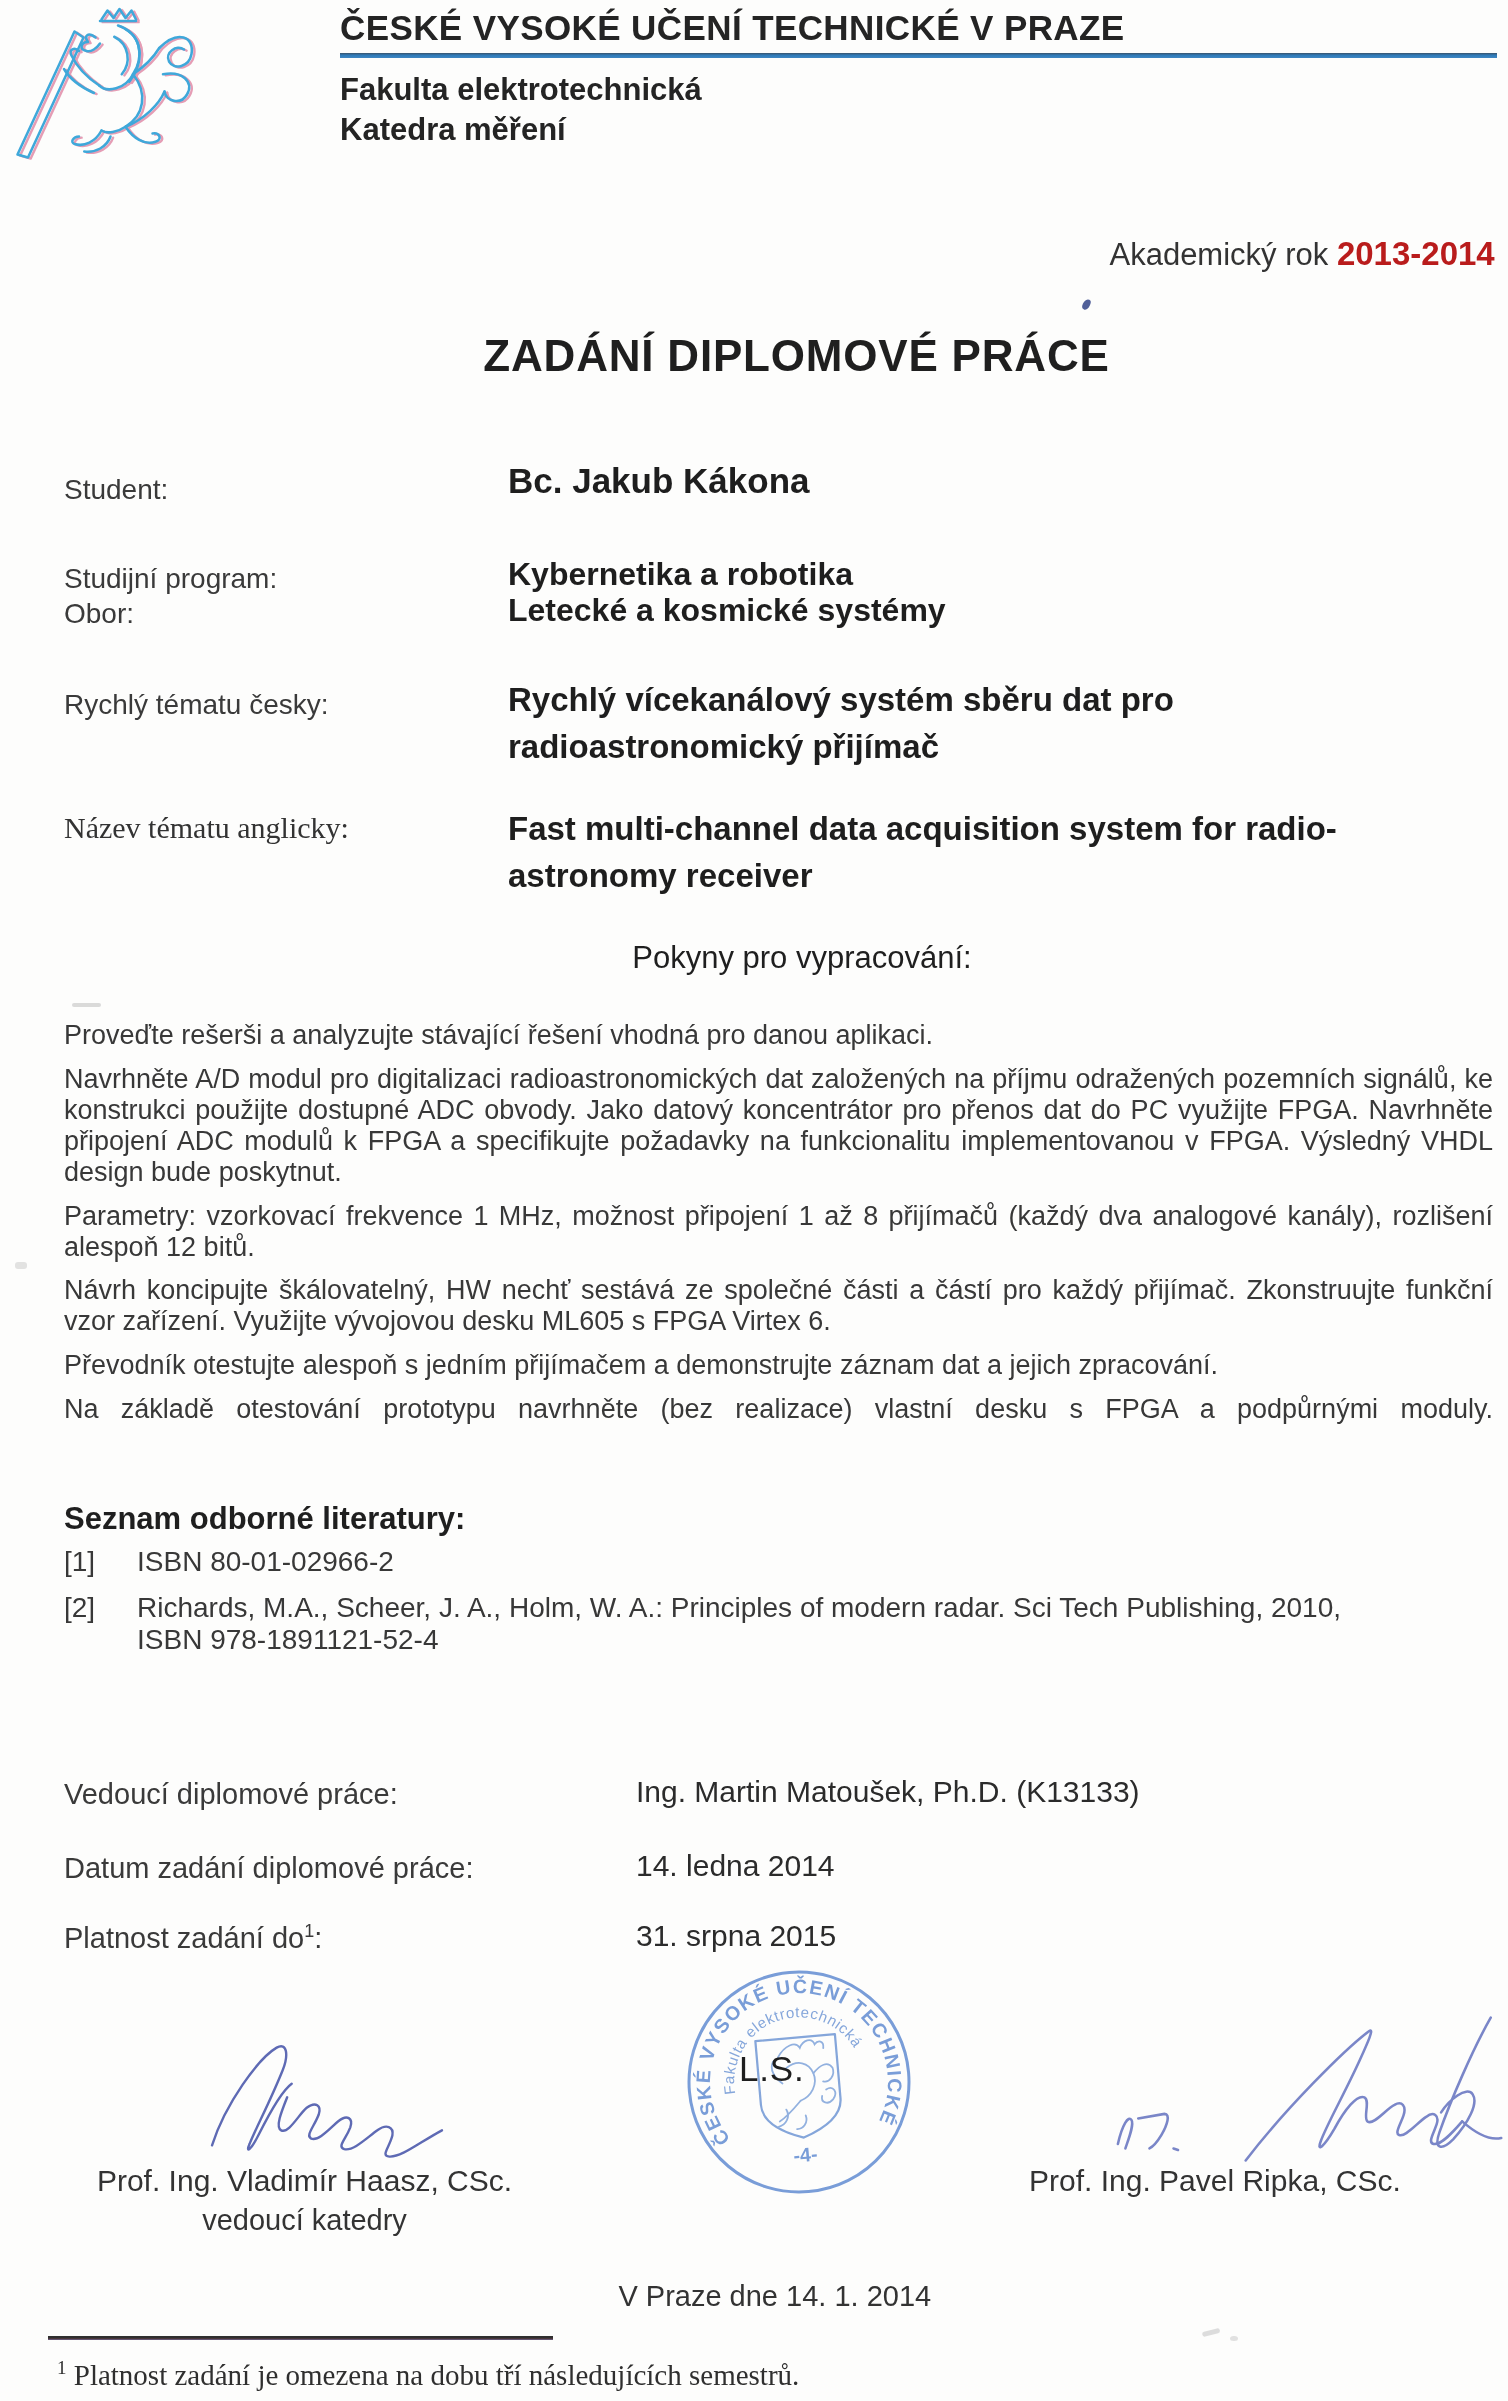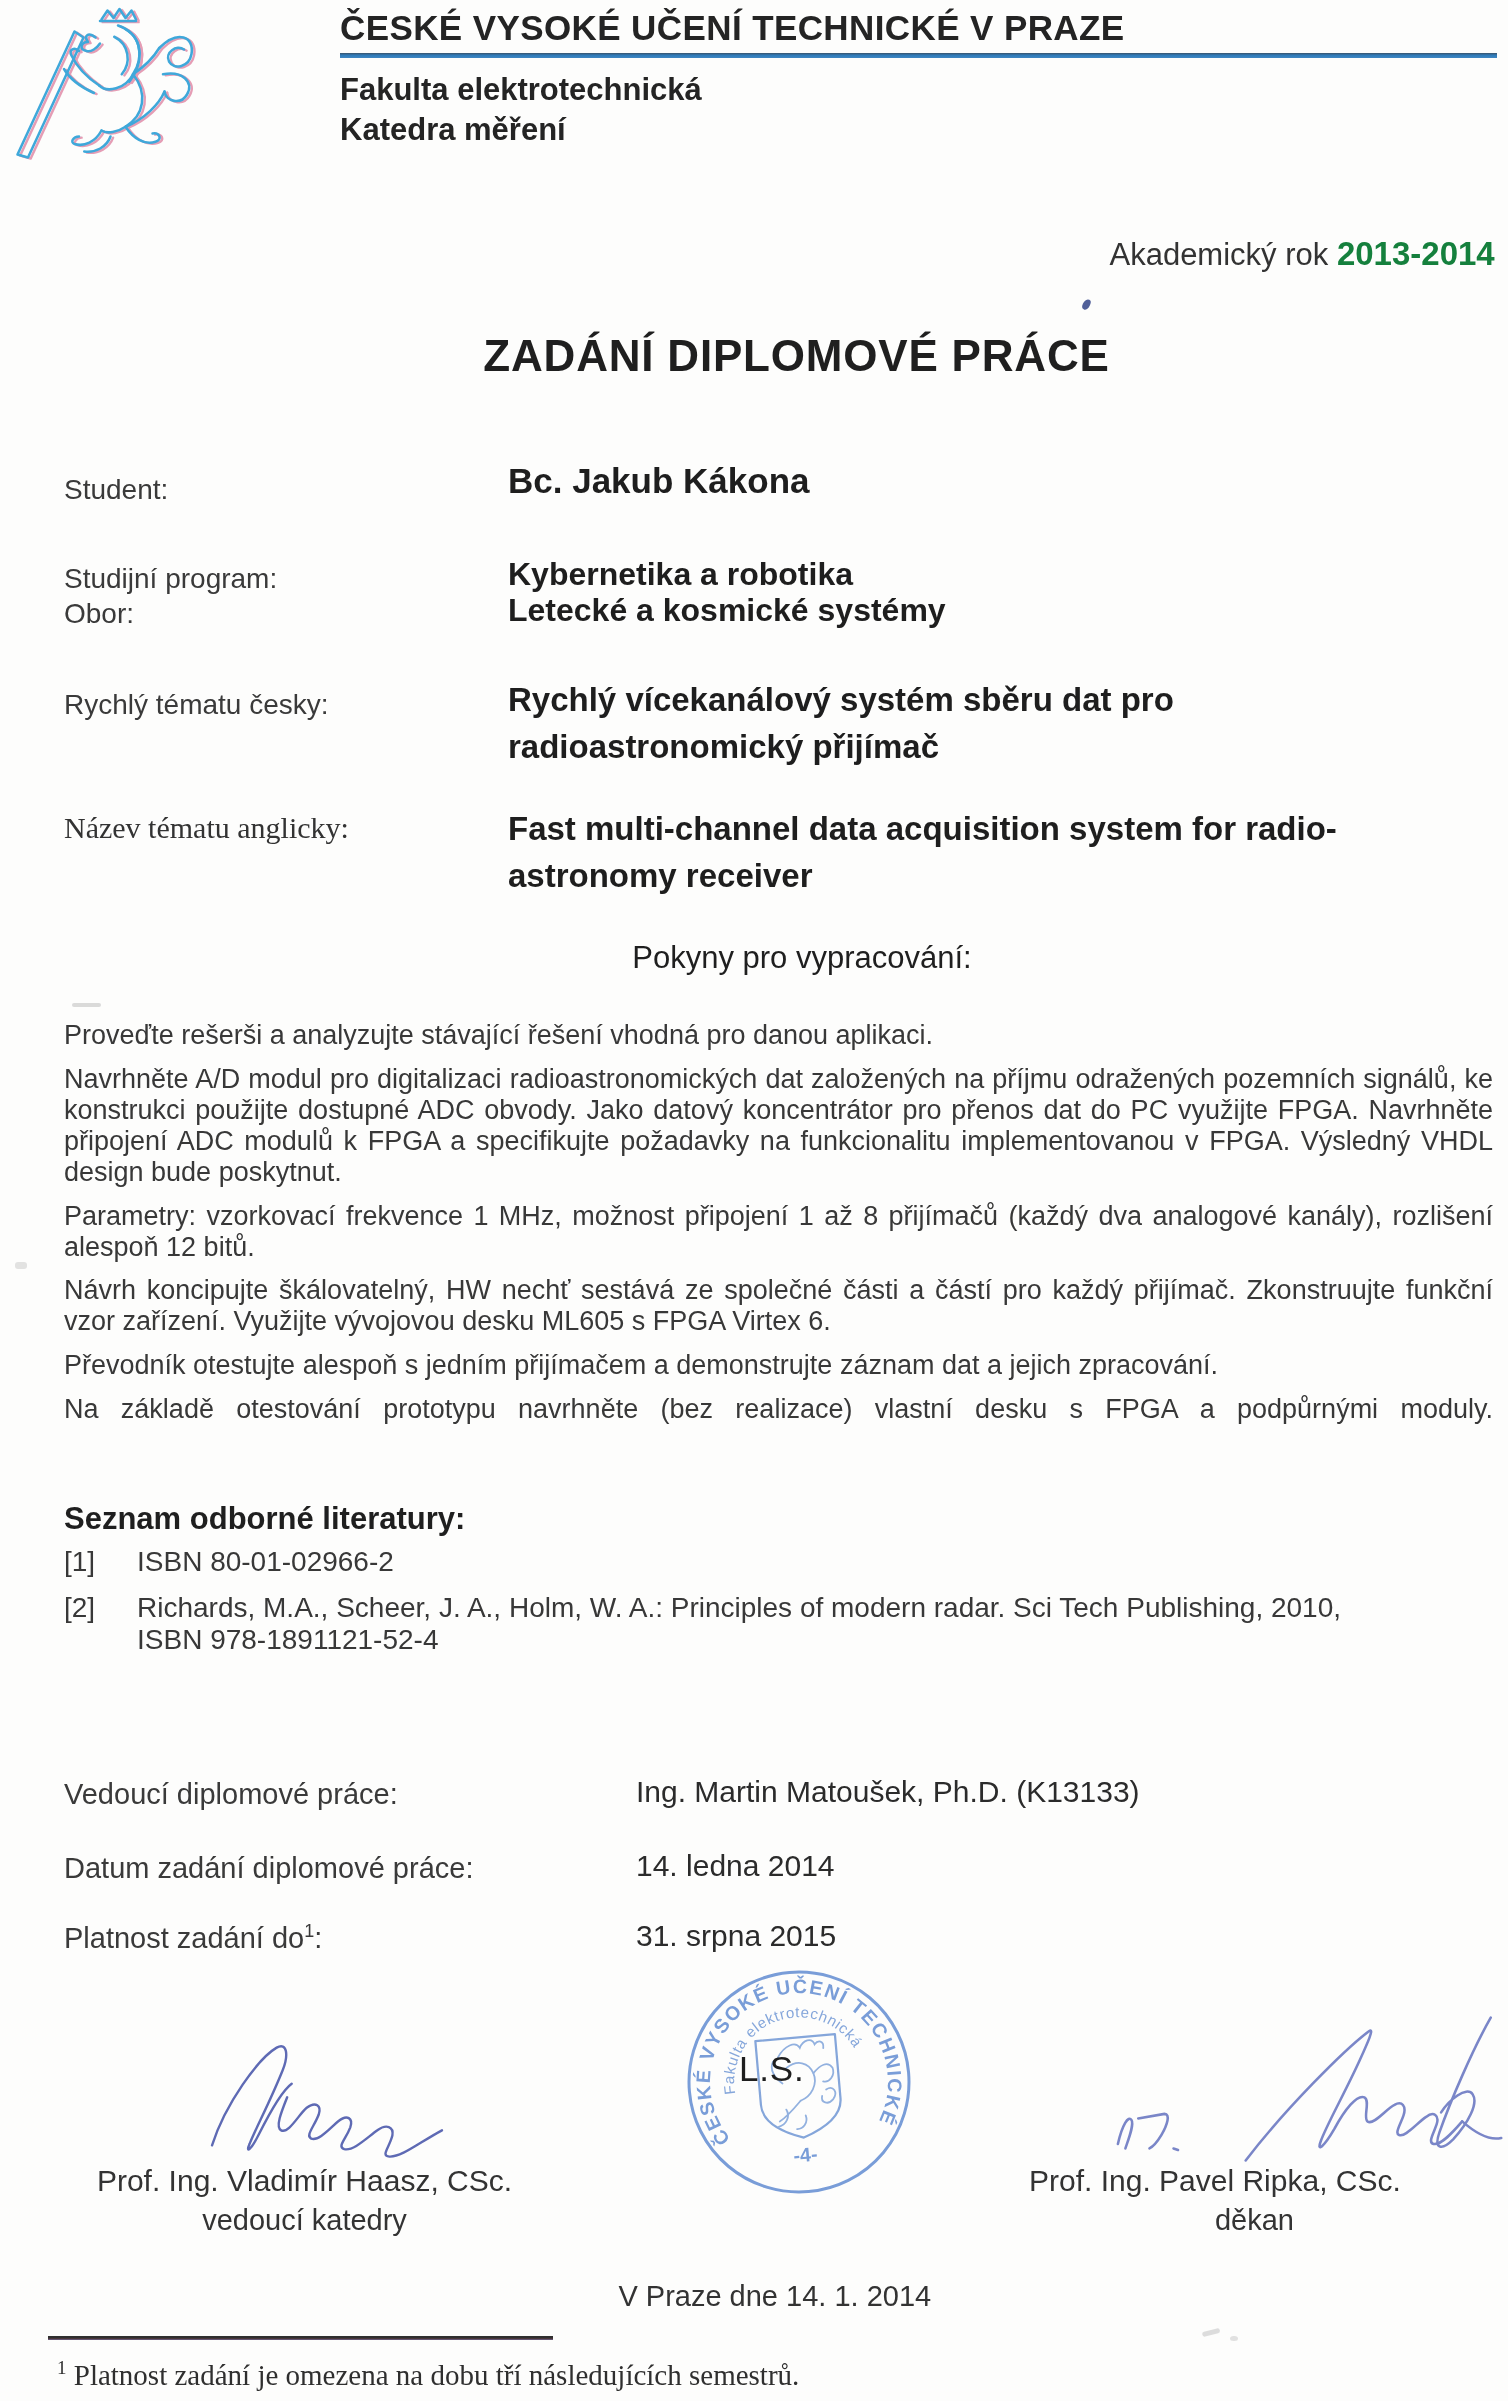--- a/index.html
+++ b/index.html
@@ -14,21 +14,21 @@
   }
   .abs{position:absolute;}
 
   
   .univ-name{left:340px;top:7.5px;font-size:35px;font-weight:bold;color:#242424;letter-spacing:0.4px;}
   .head-rule{left:340px;top:53px;width:1157px;height:4.5px;background:linear-gradient(to bottom,#39536b 0%,#2e7ab8 45%,#3f86c2 100%);}
   .faculty{left:340px;top:72px;font-size:31px;font-weight:bold;color:#242424;}
   .dept{left:340px;top:112px;font-size:31px;font-weight:bold;color:#242424;}
 
   .acad-year{right:14.3px;top:235px;font-size:31px;color:#333;white-space:nowrap;}
-  .acad-year b{font-size:33px;color:#15803d;}
+  .acad-year b{font-size:33px;color:#b91c1c;}
   .stray-dot{left:1083px;top:299px;width:6.8px;height:10.5px;background:#26387f;border-radius:60% 40% 55% 45%;transform:rotate(24deg);opacity:.8;}
 
   .doc-title{left:42px;top:331px;width:1509px;text-align:center;font-size:44px;font-weight:bold;color:#1f1f1f;letter-spacing:0.8px;}
 
   
   .lbl{left:64px;font-size:28px;color:#3a3a3a;}
   .lbl-serif{font-family:"Liberation Serif", serif;font-size:30px;color:#333;}
   .val{left:508px;font-weight:bold;color:#1e1e1e;}
   .val-student{top:461px;font-size:35px;}
   .val-md{font-size:32px;}
@@ -225,21 +225,20 @@
       <path d="M105,232 L140,226 C148,226 144,240 136,254 C130,264 124,270 120,272 M152,272 l6,2"></path>
       <path d="M248,288 C300,220 380,140 412,116 C420,110 410,132 400,154 C380,198 356,240 348,262 C342,278 352,270 366,246 C380,220 396,200 406,204 C414,208 404,232 410,236 C418,242 434,220 446,214 C456,208 462,216 458,228 C454,240 446,252 452,254 C460,258 476,238 488,230 C498,222 506,228 502,240 C498,252 490,264 498,266 C508,268 524,250 536,236"></path>
       <path d="M574,98 C550,140 520,210 506,250 C498,272 508,276 524,260 C544,238 558,212 550,200 C542,188 518,208 508,224"></path>
       <path d="M536,236 C552,250 572,262 588,258"></path>
     </g>
   </svg>
 
   <div class="abs name-left">Prof. Ing. Vladimír Haasz, CSc.</div>
   <div class="abs role-left">vedoucí katedry</div>
   <div class="abs name-right">Prof. Ing. Pavel Ripka, CSc.</div>
-  <div class="abs role-right">děkan</div>
 
   <div class="abs place-date">V Praze dne 14. 1. 2014</div>
   <div class="abs fn-rule"></div>
   <div class="abs footnote"><sup>1</sup><span> Platnost zadání je omezena na dobu tří následujících semestrů.</span></div>
 
   <div class="abs dash1"></div>
   <div class="abs dash2"></div>
   <div class="abs dash3"></div>
   <div class="abs dash4"></div>
 

